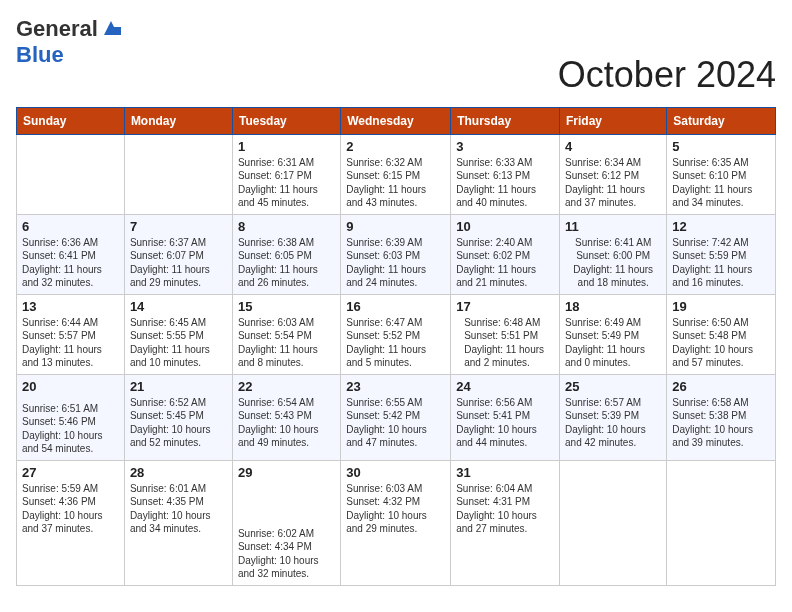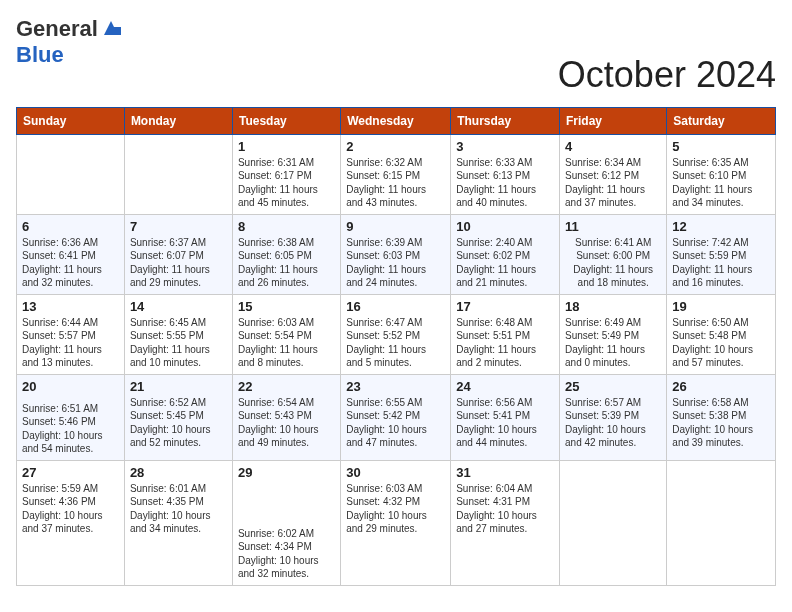--- a/index.html
+++ b/index.html
@@ -214,21 +214,21 @@
 Daylight: 11 hours and 8 minutes.</div>
         </td>
         <td>
           <div class="day-number">16</div>
           <div class="day-info" style="white-space: pre-line;">Sunrise: 6:47 AM
 Sunset: 5:52 PM
 Daylight: 11 hours and 5 minutes.</div>
         </td>
         <td>
           <div class="day-number">17</div>
-          <div class="day-info" style="white-space: pre-line;">Sunrise: 6:48 AM
+          <div class="day-info" style="white-space: pre-line; margin-left: 8px;">Sunrise: 6:48 AM
 Sunset: 5:51 PM
 Daylight: 11 hours and 2 minutes.</div>
         </td>
         <td>
           <div class="day-number">18</div>
           <div class="day-info" style="white-space: pre-line;">Sunrise: 6:49 AM
 Sunset: 5:49 PM
 Daylight: 11 hours and 0 minutes.</div>
         </td>
         <td>

